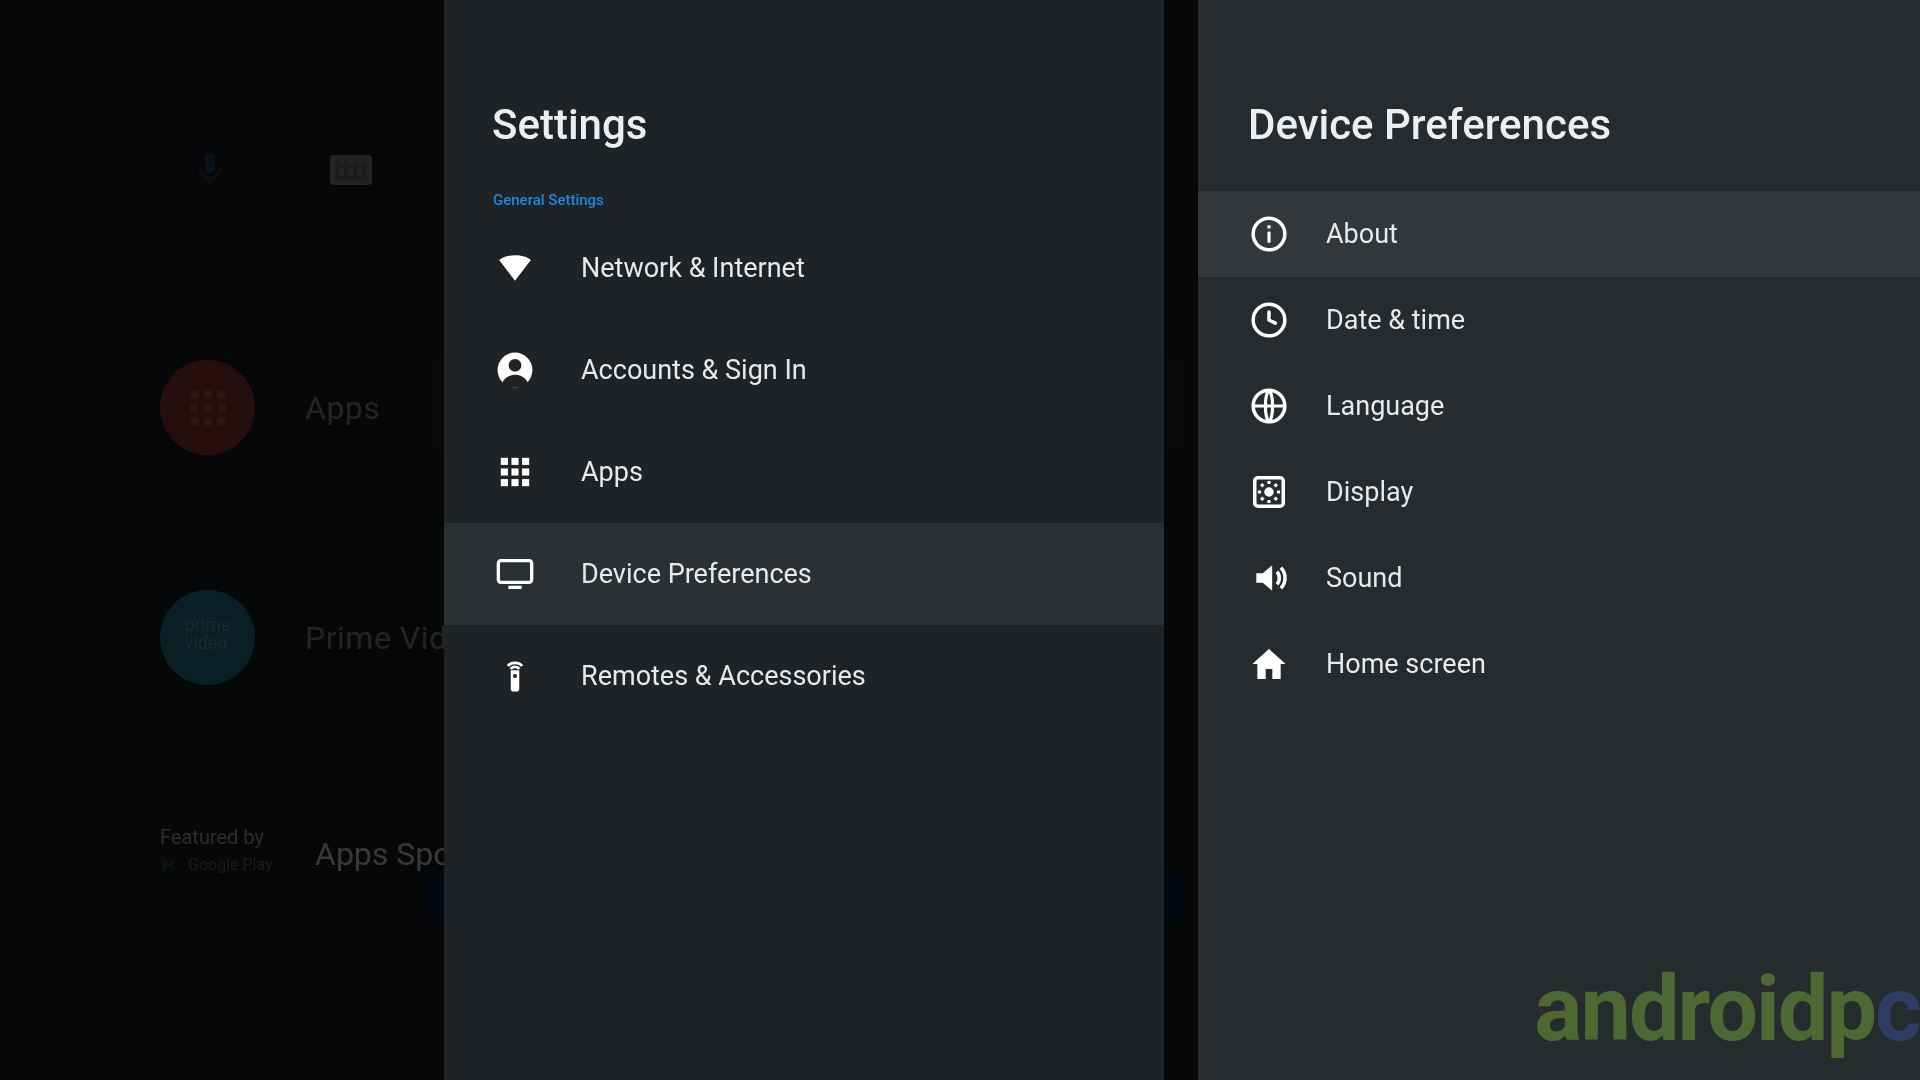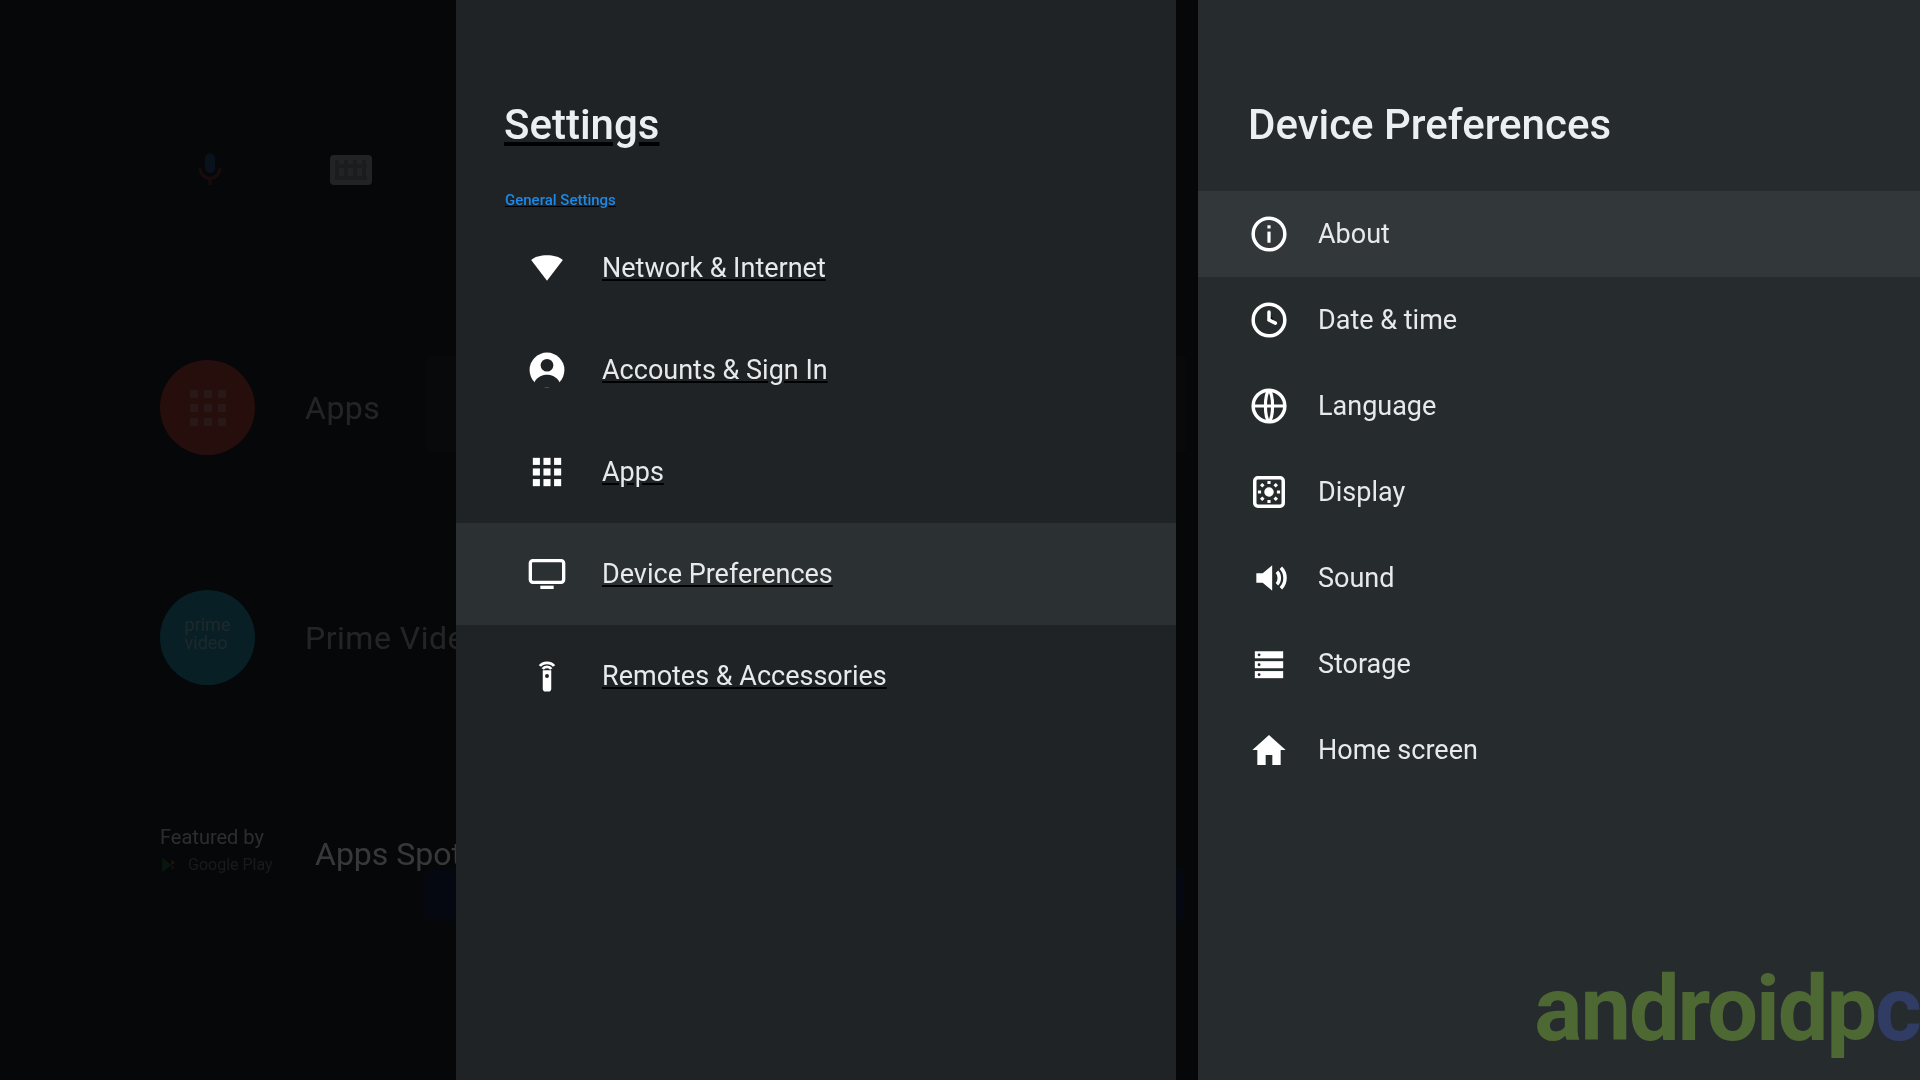--- a/index.html
+++ b/index.html
@@ -33,32 +33,32 @@
   .gplay svg { width:18px;height:18px;}
   .spotlight-title{ position:absolute; left:315px; top:835px; font-size:32px; color:#c3c7ca;}
   .spotlight-chip{ position:absolute; left:424px; top:870px; width:760px; height:50px; background:#0c1433; border-radius:4px;}
 
   .right-hint{ position:absolute; top:356px; left:426px; width:760px; height:96px; background:#15191c; border-radius:4px;}
 
   .home-bg * { opacity:.60; }
   .home-bg { filter:brightness(.45); }
 
   
-  .panel-settings { position:absolute; top:0; left:456px; width:720px; height:1080px; background:#1f2326;text-decoration:underline; }
+  .panel-settings { position:absolute; top:0; left:444px; width:720px; height:1080px; background:#1f2326; }
   .panel-title { font-size:42px; font-weight:500; color:#eceff1; padding:100px 0 42px 48px;}
   .group-label { font-size:15px; color:#1e88e5; padding:0 0 8px 49px; font-weight:500;}
-  .s-item { display:flex; align-items:center; gap:32px; padding:28px 68px; cursor:pointer;}
+  .s-item { display:flex; align-items:center; gap:43px; padding:28px 48px; cursor:pointer;}
   .s-item .ico { width:46px; height:46px; display:flex; align-items:center; justify-content:center; color:#fff;}
   .s-item .lbl { font-size:27px; color:#e7e9ea; }
   .s-item.selected { background:#2b3033; }
 
   
   .panel-prefs { position:absolute; top:0; left:1198px; right:0; height:1080px; background:#262b2e; }
   .panel-prefs .panel-title{ padding-left:50px;}
-  .p-item { display:flex; align-items:center; gap:28px; padding:22px 50px; cursor:pointer;}
+  .p-item { display:flex; align-items:center; gap:36px; padding:22px 50px; cursor:pointer;}
   .p-item .ico{ width:42px;height:42px;display:flex;align-items:center;justify-content:center;color:#fff;}
   .p-item .txt { display:flex; flex-direction:column; }
   .p-item .lbl { font-size:27px; color:#e7e9ea;}
   .p-item .sub { font-size:18px; color:#9aa0a3; margin-top:2px;}
   .p-item.focus { background:#32373a; }
 
   
   .wm { position:absolute; right:0; bottom:18px; font-size:90px; font-weight:700; letter-spacing:-2px;
         color:#7aab3a; opacity:.48; pointer-events:none; user-select:none; white-space:nowrap; }
   .wm .pc{ color:#3b4fa0; }
@@ -245,39 +245,20 @@
       <svg viewBox="0 0 24 24" width="40" height="38">
           <path fill="#fff" d="M4 9v6h4l6 5V4L8 9z"></path>
           <path fill="none" stroke="#fff" stroke-width="2.2" d="M17 8c2 2 2 6 0 8M19.5 5.5c3.5 3.5 3.5 9.5 0 13"></path>
         </svg>
     </span>
     <span class="txt">
         <span class="lbl">Sound</span>
       </span>
   </div>
 
-  <div class="p-item">
-    <span class="ico">
-      <svg viewBox="0 0 24 24" width="38" height="34">
-          <g fill="#fff">
-            <rect x="2" y="3" width="20" height="5"></rect>
-            <rect x="2" y="10" width="20" height="5"></rect>
-            <rect x="2" y="17" width="20" height="5"></rect>
-          </g>
-          <g fill="#262b2e">
-            <circle cx="5" cy="5.5" r="1"></circle>
-            <circle cx="5" cy="12.5" r="1"></circle>
-            <circle cx="5" cy="19.5" r="1"></circle>
-          </g>
-        </svg>
-    </span>
-    <span class="txt">
-        <span class="lbl">Storage</span>
-      </span>
-  </div>
 
   <div class="p-item">
     <span class="ico">
       <svg viewBox="0 0 24 24" width="40" height="40">
           <path fill="#fff" d="M12 3l10 9h-3v9h-5v-6h-4v6H5v-9H2z"></path>
         </svg>
     </span>
     <span class="txt">
         <span class="lbl">Home screen</span>
       </span>

